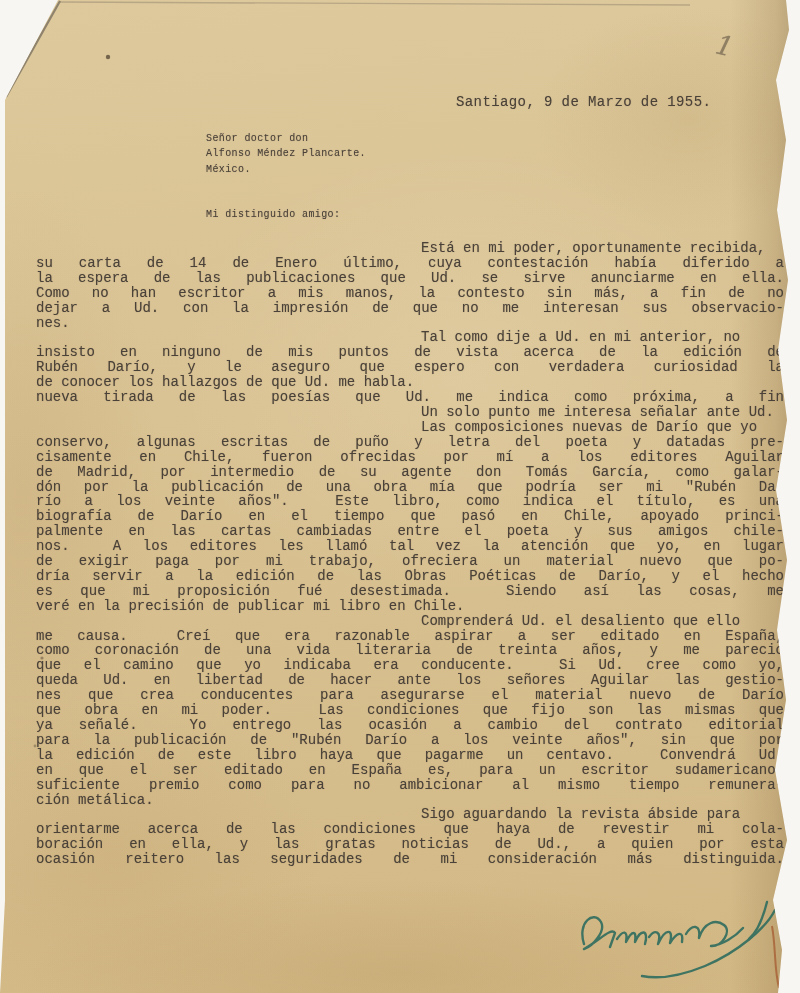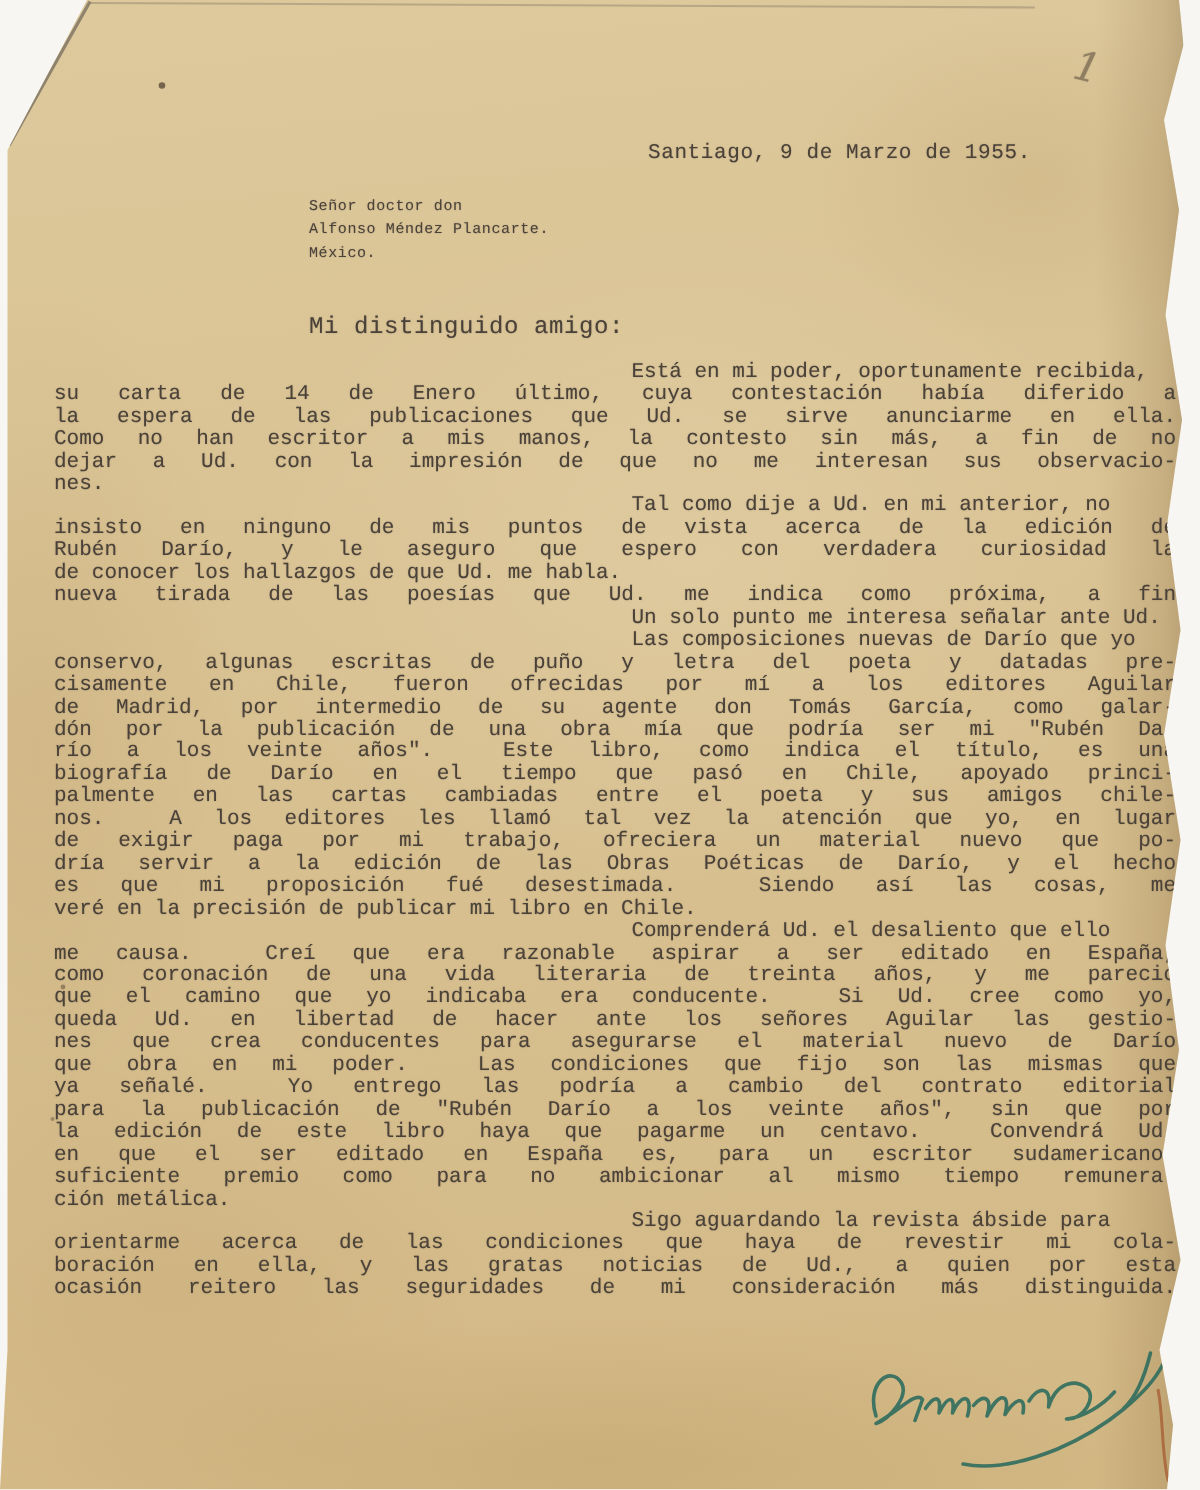--- a/index.html
+++ b/index.html
@@ -23,24 +23,24 @@
       radial-gradient(ellipse 420px 320px at 58% 38%, rgba(255,250,228,0.14), transparent 72%),
       radial-gradient(ellipse 220px 160px at 86% 12%, rgba(150,110,52,0.12), transparent 70%),
       radial-gradient(ellipse 520px 130px at 50% 98%, rgba(148,104,48,0.13), transparent 72%),
       radial-gradient(ellipse 180px 420px at 3% 50%, rgba(148,104,48,0.10), transparent 75%);
   }
   .right-shade{
     position:absolute;top:0;right:0;width:70px;height:100%;pointer-events:none;
     background:linear-gradient(to right, rgba(118,88,46,0) 0%, rgba(118,88,46,0.18) 65%, rgba(92,66,34,0.32) 100%);
   }
   .ink{color:#4a4138;text-shadow:0 0 1px rgba(74,65,56,0.35);}
-  .dateline{position:absolute;left:432px;top:94px;font-size:14px;letter-spacing:0.4px;white-space:pre;}
+  .dateline{position:absolute;left:456px;top:94px;font-size:14px;letter-spacing:0.4px;white-space:pre;}
   .recipient{position:absolute;left:206px;top:131px;font-size:10px;letter-spacing:0.4px;}
   .recipient .r-line{line-height:15.3px;white-space:pre;}
-  .salutation{position:absolute;left:206px;top:209px;font-size:16px;letter-spacing:0.4px;white-space:pre;}
+  .salutation{position:absolute;left:206px;top:209px;font-size:10px;letter-spacing:0.4px;white-space:pre;}
   .letter-body{position:absolute;left:36px;top:241px;width:748px;}
   .line{
     font-size:14px;line-height:14.9px;min-height:14.9px;
     white-space:pre-wrap;
     text-align:justify;text-align-last:justify;
   }
   .line.p-start{text-align:center;text-align-last:left;text-indent:385px;}
   .line.flush{text-align:right;text-align-last:left;}
   .pencil-one{
     position:absolute;left:716px;top:30px;
@@ -97,21 +97,21 @@
       <div class="line ink">dría servir a la edición de las Obras Poéticas de Darío, y el hecho</div>
       <div class="line ink">es que mi proposición fué desestimada.  Siendo así las cosas, me</div>
       <div class="line ink flush">veré en la precisión de publicar mi libro en Chile.</div>
       <div class="line ink p-start">Comprenderá Ud. el desaliento que ello</div>
       <div class="line ink">me causa.  Creí que era razonable aspirar a ser editado en España,</div>
       <div class="line ink">como coronación de una vida literaria de treinta años, y me pareció</div>
       <div class="line ink">que el camino que yo indicaba era conducente.  Si Ud. cree como yo,</div>
       <div class="line ink">queda Ud. en libertad de hacer ante los señores Aguilar las gestio-</div>
       <div class="line ink">nes que crea conducentes para asegurarse el material nuevo de Darío</div>
       <div class="line ink">que obra en mi poder.  Las condiciones que fijo son las mismas que</div>
-      <div class="line ink">ya señalé.  Yo entrego las podría a cambio del contrato editorial</div>
+      <div class="line ink">ya señalé.  Yo entrego las ocasión a cambio del contrato editorial</div>
       <div class="line ink">para la publicación de "Rubén Darío a los veinte años", sin que por</div>
       <div class="line ink">la edición de este libro haya que pagarme un centavo.  Convendrá Ud.</div>
       <div class="line ink">en que el ser editado en España es, para un escritor sudamericano,</div>
       <div class="line ink">suficiente premio como para no ambicionar al mismo tiempo remunera-</div>
       <div class="line ink flush">ción metálica.</div>
       <div class="line ink p-start">Sigo aguardando la revista ábside para</div>
       <div class="line ink">orientarme acerca de las condiciones que haya de revestir mi cola-</div>
       <div class="line ink">boración en ella, y las gratas noticias de Ud., a quien por esta</div>
       <div class="line ink">ocasión reitero las seguridades de mi consideración más distinguida.</div>
     </div>

